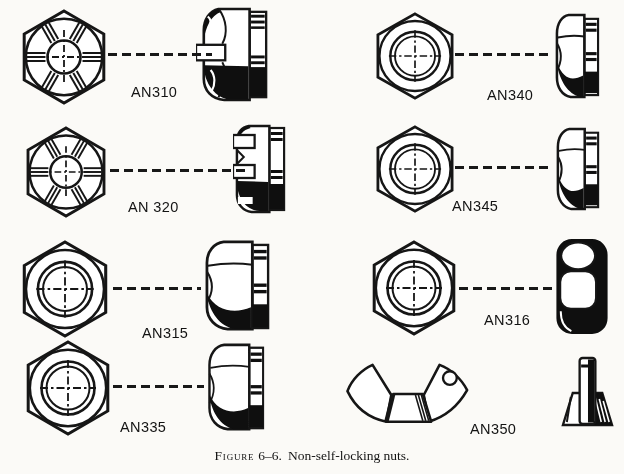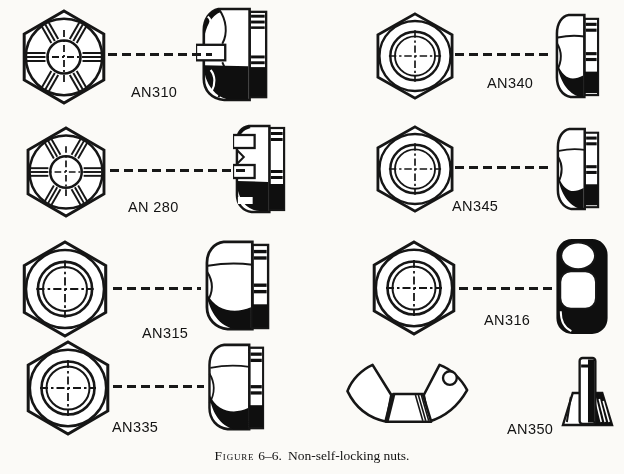--- a/index.html
+++ b/index.html
@@ -175,48 +175,48 @@
   <div class="dash" style="left:108px;top:53px;width:104px"></div>
   <span class="an-label" style="left:131px;top:84px">AN310</span>
 
   <svg class="art" style="left:24px;top:126px" width="84" height="92" viewBox="0 0 88 96" preserveAspectRatio="none">
       <use href="#sym-castle-front" width="88" height="96"></use>
     </svg>
   <svg class="art" style="left:233px;top:124px" width="57" height="90" viewBox="0 0 58 90" preserveAspectRatio="none">
       <use href="#sym-shear-side" width="58" height="90"></use>
     </svg>
   <div class="dash" style="left:110px;top:169px;width:135px"></div>
-  <span class="an-label" style="left:128px;top:199px">AN 280</span>
+  <span class="an-label" style="left:128px;top:199px">AN 320</span>
 
   <svg class="art" style="left:20px;top:240px" width="90" height="98" viewBox="0 0 88 96" preserveAspectRatio="none">
       <use href="#sym-hex-front" width="88" height="96"></use>
     </svg>
   <svg class="art" style="left:203px;top:239px" width="73" height="93" viewBox="0 0 74 94" preserveAspectRatio="none">
       <use href="#sym-acorn-side" width="74" height="94"></use>
     </svg>
   <div class="dash" style="left:113px;top:287px;width:88px"></div>
   <span class="an-label" style="left:142px;top:325px">AN315</span>
 
   <svg class="art" style="left:24px;top:340px" width="88" height="96" viewBox="0 0 88 96" preserveAspectRatio="none">
       <use href="#sym-hex-front" width="88" height="96"></use>
     </svg>
   <svg class="art" style="left:206px;top:342px" width="64" height="90" viewBox="0 0 74 94" preserveAspectRatio="none">
       <use href="#sym-acorn-side" width="74" height="94"></use>
     </svg>
   <div class="dash" style="left:113px;top:385px;width:91px"></div>
-  <span class="an-label" style="left:112px;top:419px">AN335</span>
+  <span class="an-label" style="left:120px;top:419px">AN335</span>
 
   <svg class="art" style="left:374px;top:12px" width="82" height="88" viewBox="0 0 88 96" preserveAspectRatio="none">
       <use href="#sym-hex-front" width="88" height="96"></use>
     </svg>
   <svg class="art" style="left:554px;top:13px" width="47" height="86" viewBox="0 0 48 88" preserveAspectRatio="none">
       <use href="#sym-hexnut-side" width="48" height="88"></use>
     </svg>
   <div class="dash" style="left:455px;top:53px;width:97px"></div>
-  <span class="an-label" style="left:487px;top:75px">AN340</span>
+  <span class="an-label" style="left:487px;top:87px">AN340</span>
 
   <svg class="art" style="left:374px;top:125px" width="82" height="88" viewBox="0 0 88 96" preserveAspectRatio="none">
       <use href="#sym-hex-front" width="88" height="96"></use>
     </svg>
   <svg class="art" style="left:555px;top:127px" width="46" height="84" viewBox="0 0 48 88" preserveAspectRatio="none">
       <use href="#sym-hexnut-side" width="48" height="88"></use>
     </svg>
   <div class="dash" style="left:455px;top:166px;width:98px"></div>
   <span class="an-label" style="left:452px;top:198px">AN345</span>
 
@@ -228,19 +228,19 @@
     </svg>
   <div class="dash" style="left:459px;top:287px;width:93px"></div>
   <span class="an-label" style="left:484px;top:312px">AN316</span>
 
   <svg class="art" style="left:344px;top:362px" width="132" height="66" viewBox="0 0 134 68" preserveAspectRatio="none">
       <use href="#sym-wing-front" width="134" height="68"></use>
     </svg>
   <svg class="art" style="left:560px;top:356px" width="55" height="72" viewBox="0 0 56 72" preserveAspectRatio="none">
       <use href="#sym-wing-side" width="56" height="72"></use>
     </svg>
-  <span class="an-label" style="left:507px;top:421px">AN350</span>
+  <span class="an-label" style="left:470px;top:421px">AN350</span>
 
   <div class="caption">
     <span class="sc">Figure</span><span class="num">6–6.</span><span>Non-self-locking nuts.</span>
   </div>
 
 </div>
 
 </body></html>

